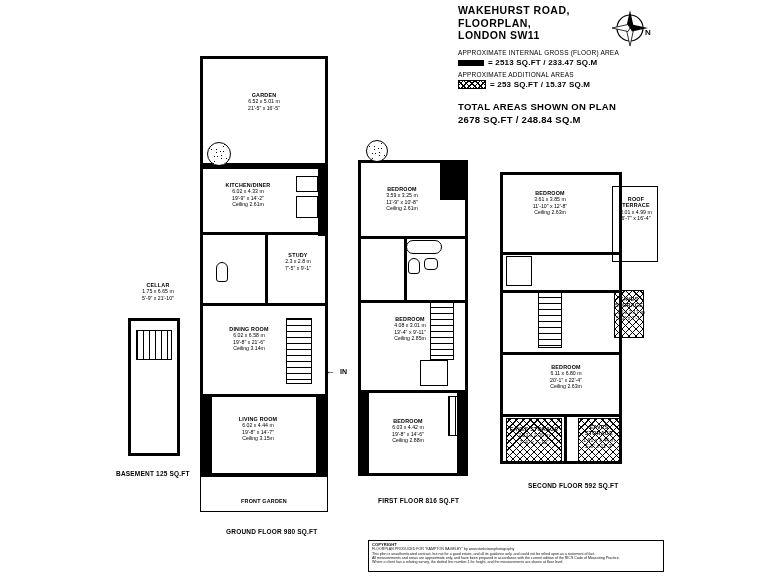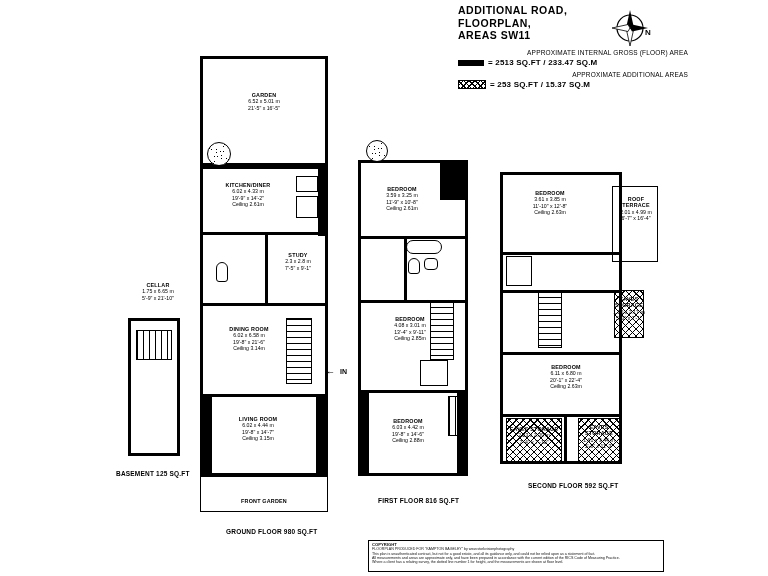--- a/index.html
+++ b/index.html
@@ -6,21 +6,21 @@
   body{
     width:768px;height:576px;background:#ffffff;
     font-family:"Liberation Sans", sans-serif;
     color:#000;position:relative;overflow:hidden;
   }
   .stage{position:absolute;left:0;top:0;width:768px;height:576px;}
   .abs{position:absolute;}
 
   
   #address{left:458px;top:4px;font-size:10.5px;line-height:12.5px;letter-spacing:.5px;font-weight:bold;}
-  #legend{left:458px;top:48px;width:230px;font-size:7px;line-height:9px;text-align:right;}
+  #legend{left:458px;top:48px;width:230px;font-size:7px;line-height:9px;}
   .legend-row{display:flex;align-items:center;margin-top:1px;}
   .sw-solid{width:26px;height:6px;background:#000;margin-right:4px;}
   .sw-hatch{width:26px;height:7px;margin-right:4px;border:1px solid #000;
      background:
        repeating-linear-gradient(45deg,#000 0 1px,transparent 1px 4px),
        repeating-linear-gradient(-45deg,#000 0 1px,transparent 1px 4px);}
   .legend-label{font-size:6.5px;letter-spacing:.2px;}
   .legend-eq{font-size:8px;font-weight:bold;letter-spacing:.2px;}
   #total{left:458px;top:100px;font-size:9.5px;font-weight:bold;line-height:13px;letter-spacing:.3px;}
 
@@ -49,23 +49,23 @@
   #copyright{left:368px;top:540px;width:296px;height:32px;border:1px solid #000;
      box-sizing:border-box;padding:2px 3px;font-size:3.6px;line-height:4.3px;color:#111;}
   #copyright .ct{font-size:4.2px;font-weight:bold;}
 </style>
 </head>
 <body>
 
 <div class="stage">
 
   <div class="abs" id="address">
-    <div>ADDITIONAL ROAD,</div>
+    <div>WAKEHURST ROAD,</div>
     <div>FLOORPLAN,</div>
-    <div>AREAS SW11</div>
+    <div>LONDON SW11</div>
   </div>
 
   <svg class="abs" id="compass" viewBox="0 0 44 44">
     <circle cx="22" cy="22" r="13" fill="none" stroke="#000" stroke-width="1.2"></circle>
     <polygon points="22,4 25.5,20 22,22 18.5,20" fill="#000"></polygon>
     <polygon points="22,40 25.5,24 22,22 18.5,24" fill="#fff" stroke="#000" stroke-width="0.8"></polygon>
     <polygon points="40,22 24,25.5 22,22 24,18.5" fill="#000"></polygon>
     <polygon points="4,22 20,25.5 22,22 20,18.5" fill="#fff" stroke="#000" stroke-width="0.8"></polygon>
   </svg>
   <div class="abs" style="left:645px;top:28px;font-size:8px;font-weight:bold;">N</div>
@@ -76,20 +76,24 @@
       <div class="sw-solid"></div>
       <div class="legend-eq">= 2513 SQ.FT / 233.47 SQ.M</div>
     </div>
     <div class="legend-label" style="margin-top:3px;">APPROXIMATE ADDITIONAL AREAS</div>
     <div class="legend-row">
       <div class="sw-hatch"></div>
       <div class="legend-eq">= 253 SQ.FT  /  15.37 SQ.M</div>
     </div>
   </div>
 
+  <div class="abs" id="total">
+    <div>TOTAL AREAS SHOWN ON PLAN</div>
+    <div>2678 SQ.FT  /  248.84 SQ.M</div>
+  </div>
 
   <div class="outline" style="left:200px;top:56px;width:128px;height:110px;"></div>
   <div class="room" style="left:224px;top:92px;width:80px;">
     <b>GARDEN</b><br>
     <span>6.52 x 5.01 m</span><br>
     <span>21'-5" x 16'-5"</span>
   </div>
 
   <div class="outline" style="left:200px;top:166px;width:128px;height:310px;"></div>
   <div class="thin" style="left:200px;top:476px;width:128px;height:36px;"></div>

